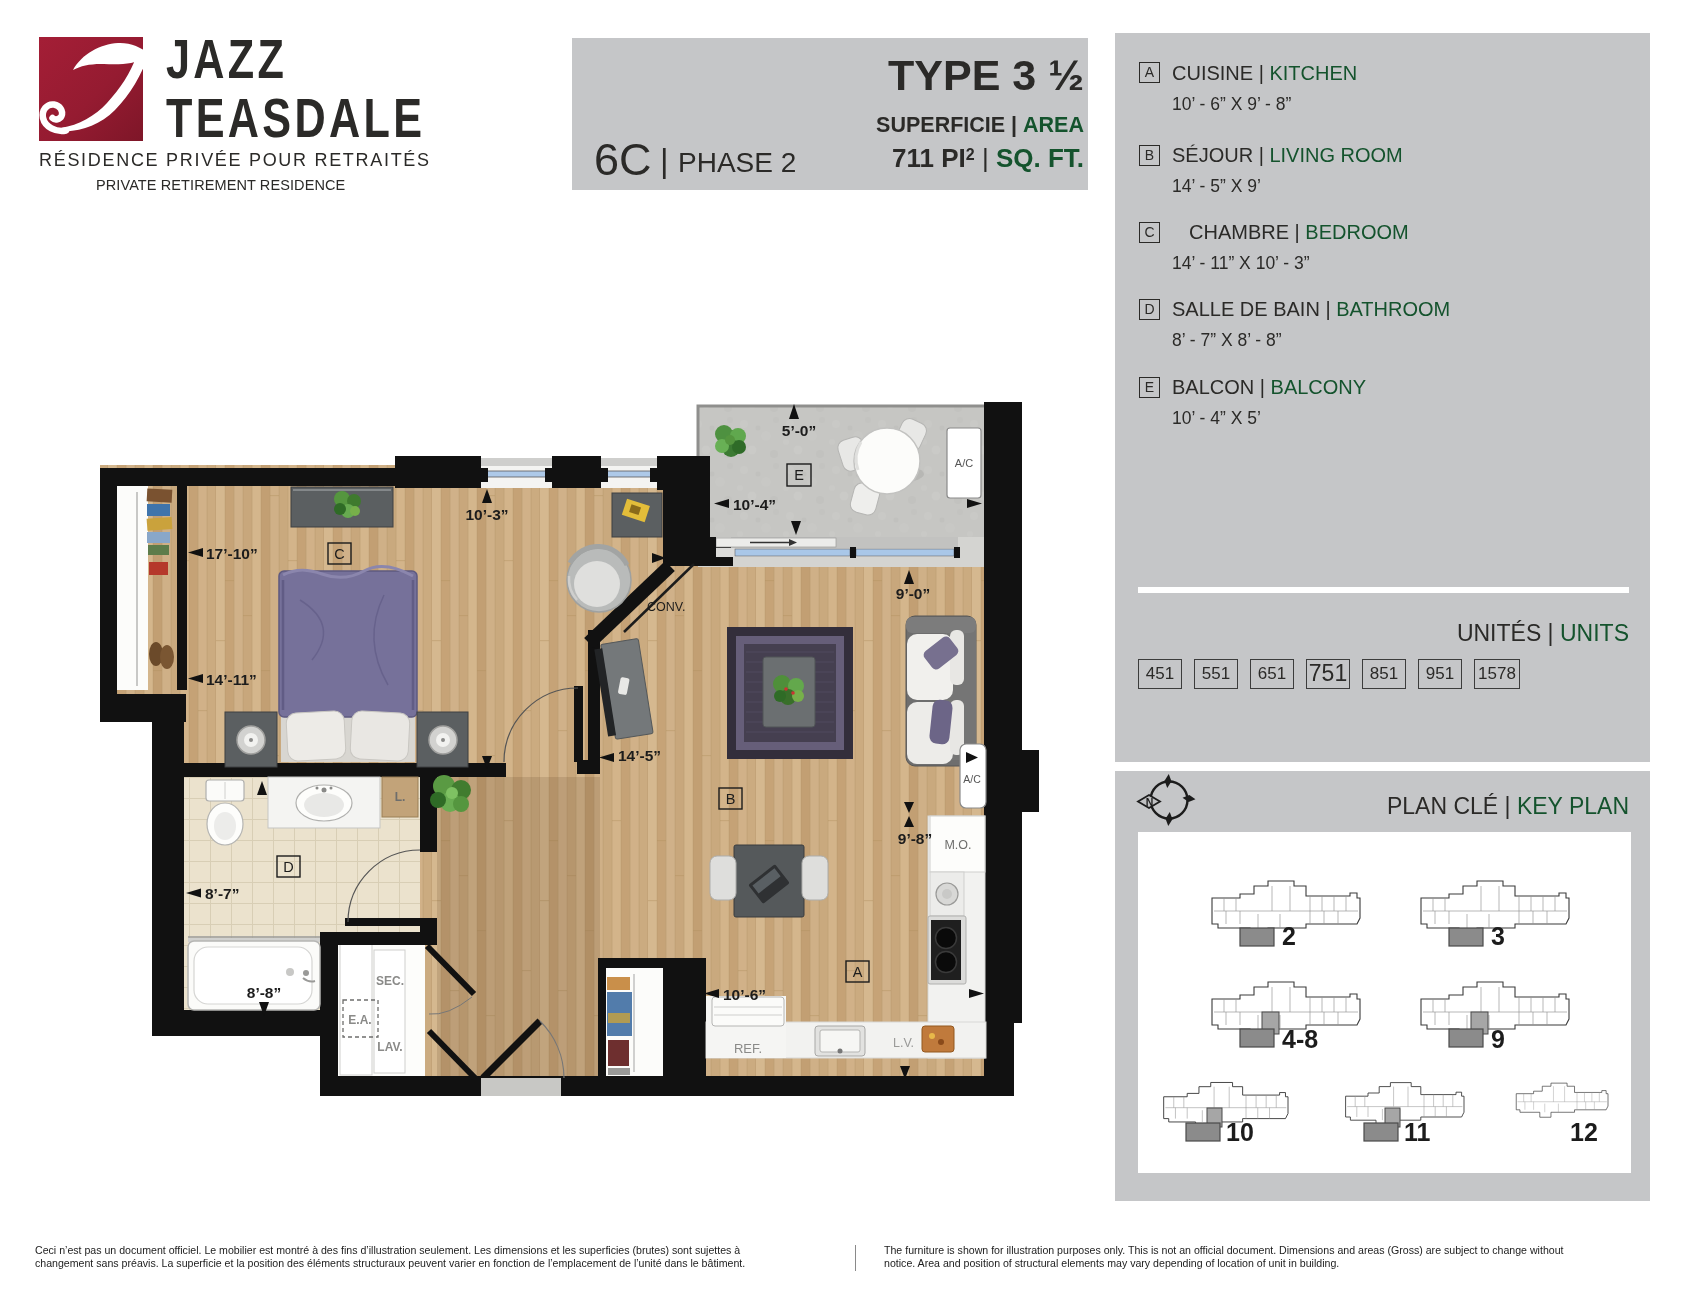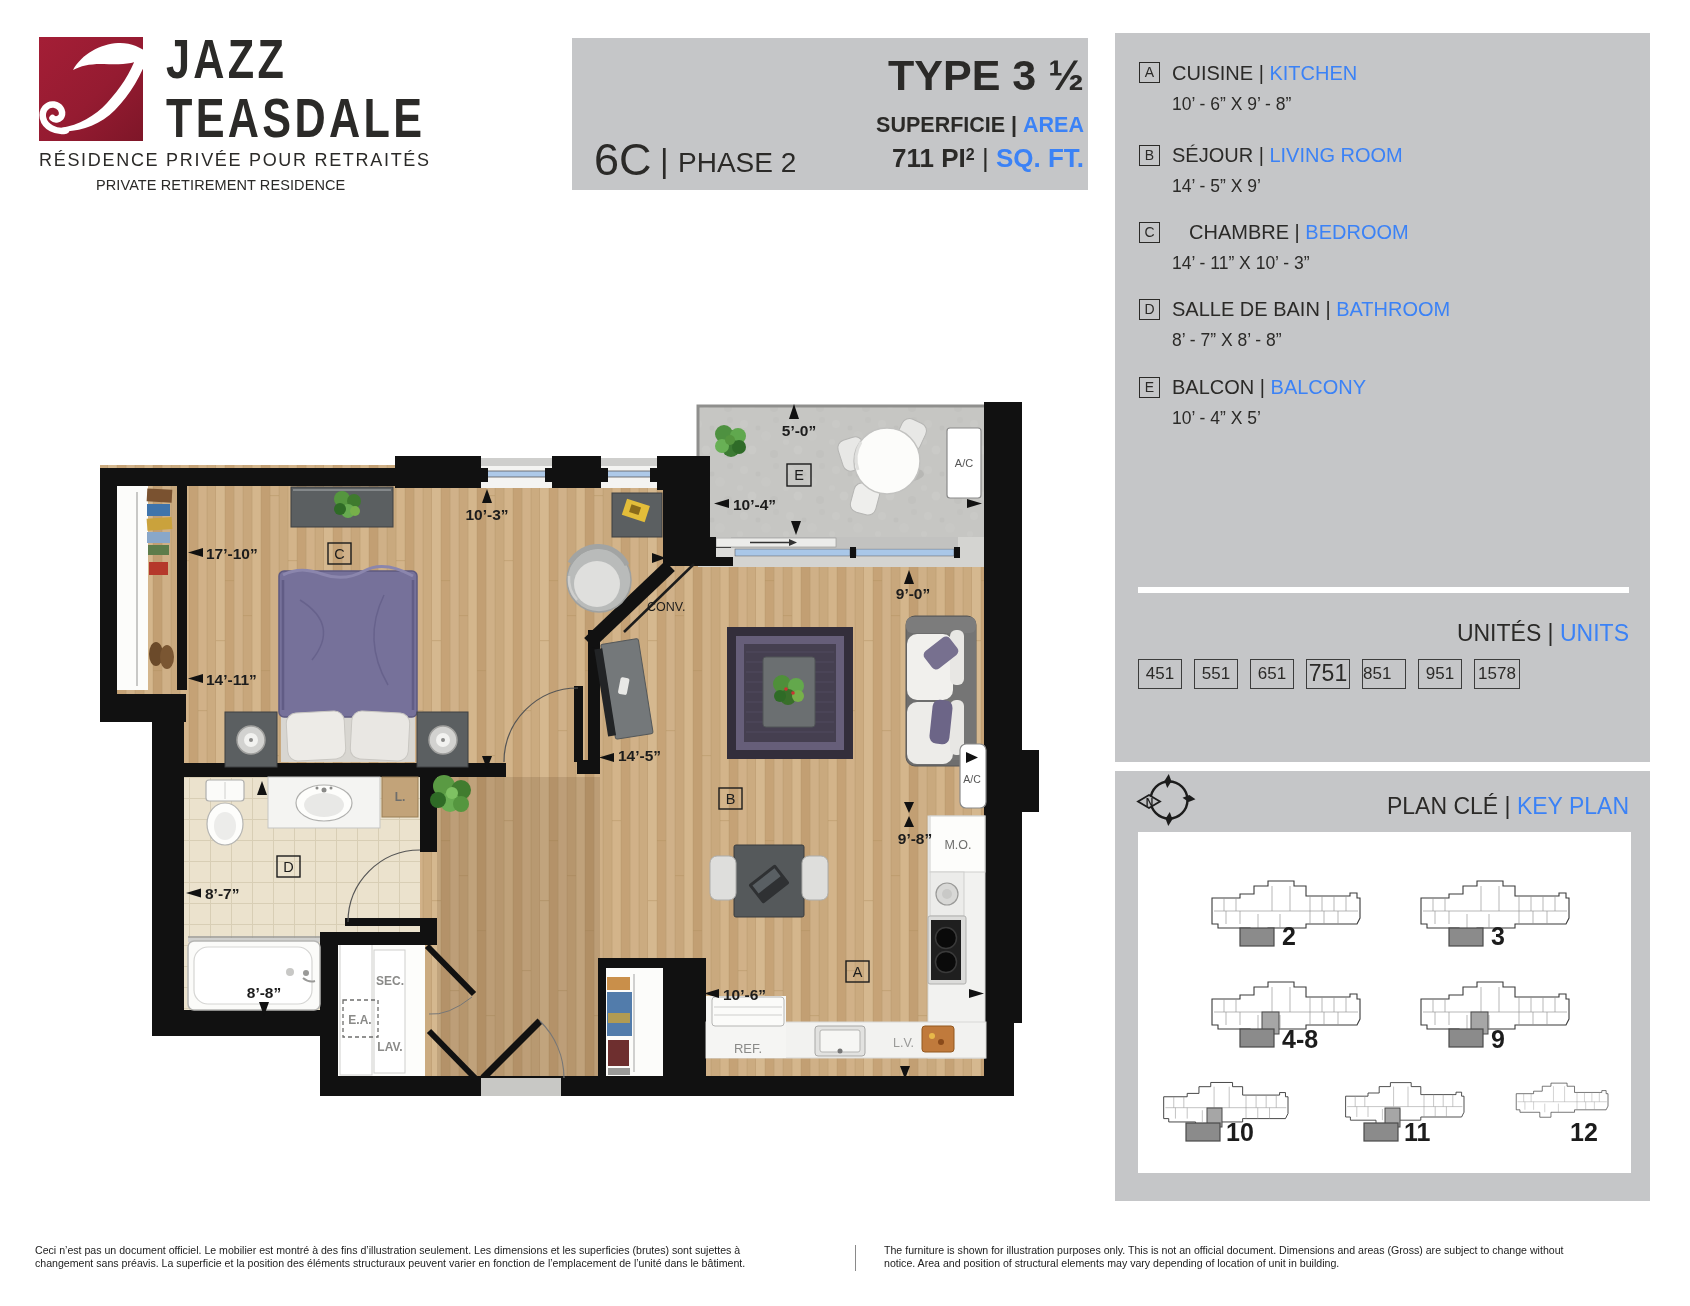--- a/index.html
+++ b/index.html
@@ -1,21 +1,21 @@
 <!DOCTYPE html>
 <html><head>
 <meta charset="utf-8">
 <style>
   html,body{margin:0;padding:0;}
   body{width:1690px;height:1306px;position:relative;background:#fff;
        font-family:"Liberation Sans",sans-serif;overflow:hidden;}
   .abs{position:absolute;}
   .gray{background:#c5c6c8;}
   .dk{color:#2b2a28;}
-  .wt{color:#3b82f6;}
+  .wt{color:#14532d;}
 </style>
 </head>
 <body>
 
 <svg class="abs" style="left:36px;top:33px;" width="125" height="112" viewBox="0 0 125 112">
   <defs>
     <linearGradient id="lgred" x1="0" y1="0" x2="1" y2="1">
       <stop offset="0" stop-color="#a41e36"></stop>
       <stop offset=".55" stop-color="#951b31"></stop>
       <stop offset="1" stop-color="#7e1628"></stop>
@@ -70,21 +70,21 @@
 <div class="abs dk" style="left:1172px;top:408px;font-size:17.5px;font-weight:500;">10’ - 4” X 5’</div>
 
 <div class="abs" style="left:1138px;top:587px;width:491px;height:6px;background:#fff;"></div>
 
 <div class="abs" style="left:1138px;top:620px;width:491px;text-align:right;font-size:23px;font-weight:500;"><span class="dk">UNITÉS |</span><span class="wt"> UNITS</span></div>
 
 <div class="abs dk" style="left:1138px;top:659px;width:44px;height:30px;border:1.4px solid #3c3c3c;box-sizing:border-box;text-align:center;font-size:17px;line-height:27px;">451</div>
 <div class="abs dk" style="left:1194px;top:659px;width:44px;height:30px;border:1.4px solid #3c3c3c;box-sizing:border-box;text-align:center;font-size:17px;line-height:27px;">551</div>
 <div class="abs dk" style="left:1250px;top:659px;width:44px;height:30px;border:1.4px solid #3c3c3c;box-sizing:border-box;text-align:center;font-size:17px;line-height:27px;">651</div>
 <div class="abs dk" style="left:1306px;top:659px;width:44px;height:30px;border:1.4px solid #3c3c3c;box-sizing:border-box;text-align:center;font-size:23px;line-height:27px;">751</div>
-<div class="abs dk" style="left:1362px;top:659px;width:44px;height:30px;border:1.4px solid #3c3c3c;box-sizing:border-box;text-align:left;font-size:17px;line-height:27px;">851</div>
+<div class="abs dk" style="left:1362px;top:659px;width:44px;height:30px;border:1.4px solid #3c3c3c;box-sizing:border-box;text-align:center;font-size:17px;line-height:27px;">851</div>
 <div class="abs dk" style="left:1418px;top:659px;width:44px;height:30px;border:1.4px solid #3c3c3c;box-sizing:border-box;text-align:center;font-size:17px;line-height:27px;">951</div>
 <div class="abs dk" style="left:1474px;top:659px;width:46px;height:30px;border:1.4px solid #3c3c3c;box-sizing:border-box;text-align:center;font-size:17px;line-height:27px;">1578</div>
 
 <div class="abs gray" style="left:1115px;top:771px;width:535px;height:430px;"></div>
 
 <div class="abs" style="left:1138px;top:793px;width:491px;text-align:right;font-size:23px;font-weight:500;"><span class="dk">PLAN CLÉ |</span><span class="wt"> KEY PLAN</span></div>
 
 <div class="abs" style="left:1138px;top:832px;width:493px;height:341px;background:#fff;"></div>
 
 <svg class="abs" style="left:1134px;top:772px;" width="64" height="56" viewBox="0 0 64 56">

